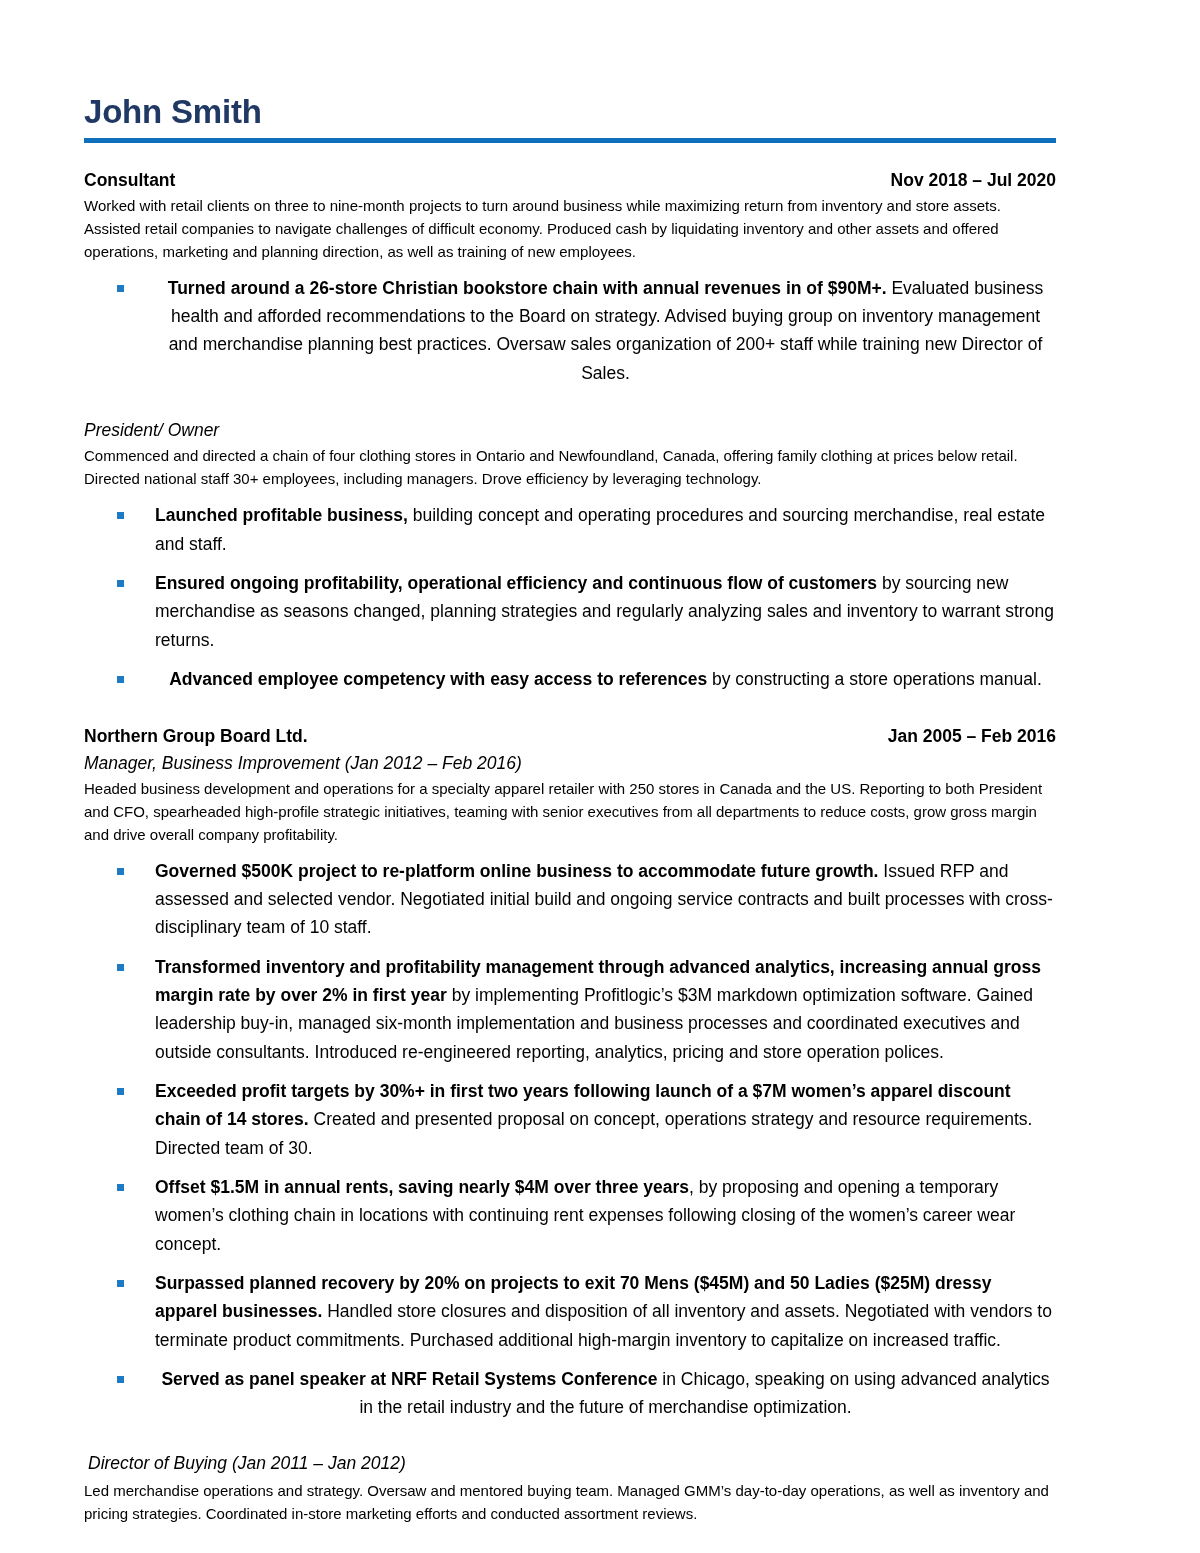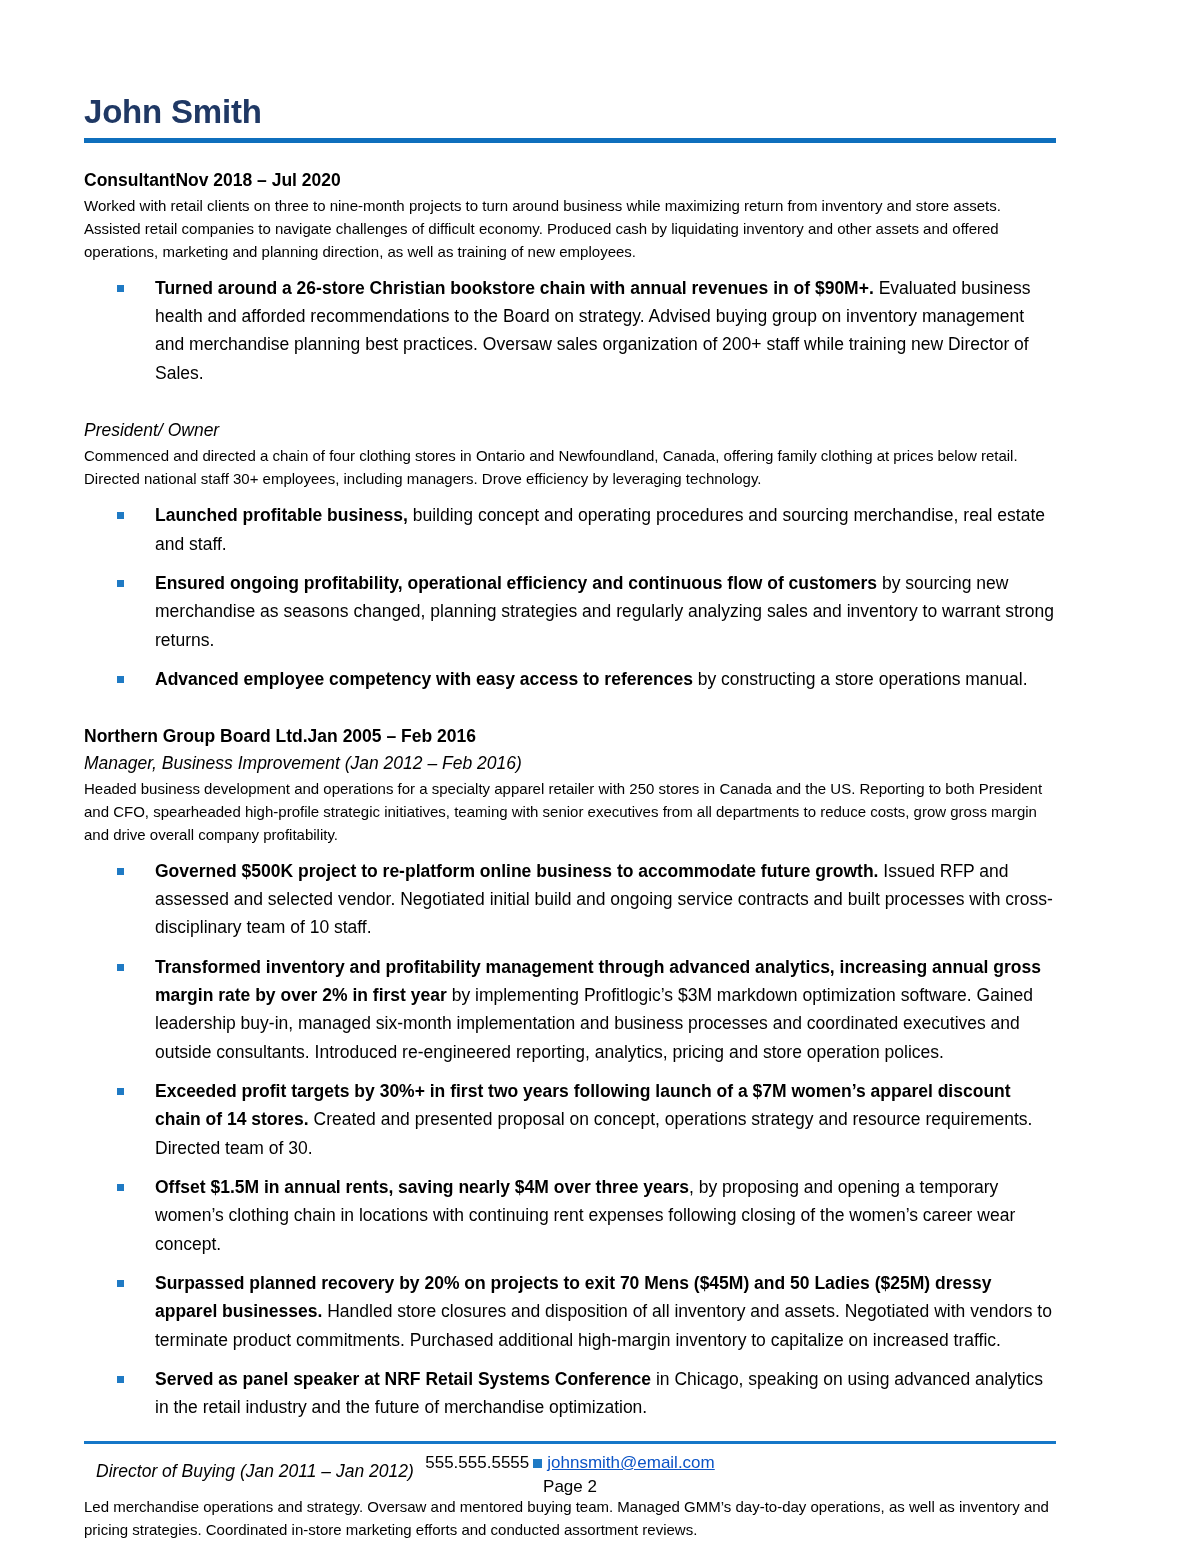--- a/index.html
+++ b/index.html
@@ -35,20 +35,21 @@
     height: 5px;
     background: #0F6FBD;
     width: 100%;
     margin-bottom: 24px;
   }
 
   
   .job { margin-bottom: 4px; }
   .job-head {
     display: flex;
+    justify-content: space-between;
     align-items: baseline;
     font-size: 17.5px;
     line-height: 1.5;
   }
   .job-title {
     font-weight: bold;
   }
   .job-dates {
     font-weight: bold;
     white-space: nowrap;
@@ -71,39 +72,39 @@
     margin: 10px 0 0 0;
     padding: 0;
   }
   .bullets li {
     position: relative;
     padding-left: 71px;
     font-size: 17.5px;
     line-height: 1.62;
     margin-bottom: 11px;
   }
-  .bullets li:last-child { margin-bottom: 0; }
+  .bullets li:last-child { margin-bottom: 0; text-align: center; }
   .bullets li .sq {
     position: absolute;
     left: 33px;
     top: 11px;
     width: 7px;
     height: 7px;
     background: #1F7AC4;
   }
   .bullets li b { font-weight: bold; }
 
   .spacer-lg { height: 26px; }
   .spacer-md { height: 20px; }
 
   .sub-role {
     font-size: 17.5px;
     font-style: italic;
     line-height: 1.5;
-    margin: 12px;
+    margin: 4px;
   }
 
   
   .footer {
     position: absolute;
     left: 84px;
     right: 84px;
     bottom: 55px;
   }
   .footer-rule {
@@ -215,21 +216,14 @@
     </ul>
   </div>
 
   <div class="spacer-md"></div>
 
   <div class="job">
     <div class="sub-role">Director of Buying (Jan 2011 – Jan 2012)</div>
     <p class="job-summary">Led merchandise operations and strategy. Oversaw and mentored buying team. Managed GMM’s day-to-day operations, as well as inventory and pricing strategies. Coordinated in-store marketing efforts and conducted assortment reviews.</p>
   </div>
 
-  <div class="footer">
-    <div class="footer-rule"></div>
-    <div class="footer-line">
-      <span>555.555.5555</span><span class="footer-sep"></span><a class="footer-email" href="#">johnsmith@email.com</a>
-    </div>
-    <div class="footer-page">Page 2</div>
-  </div>
 
 </div>
 
 </body></html>

